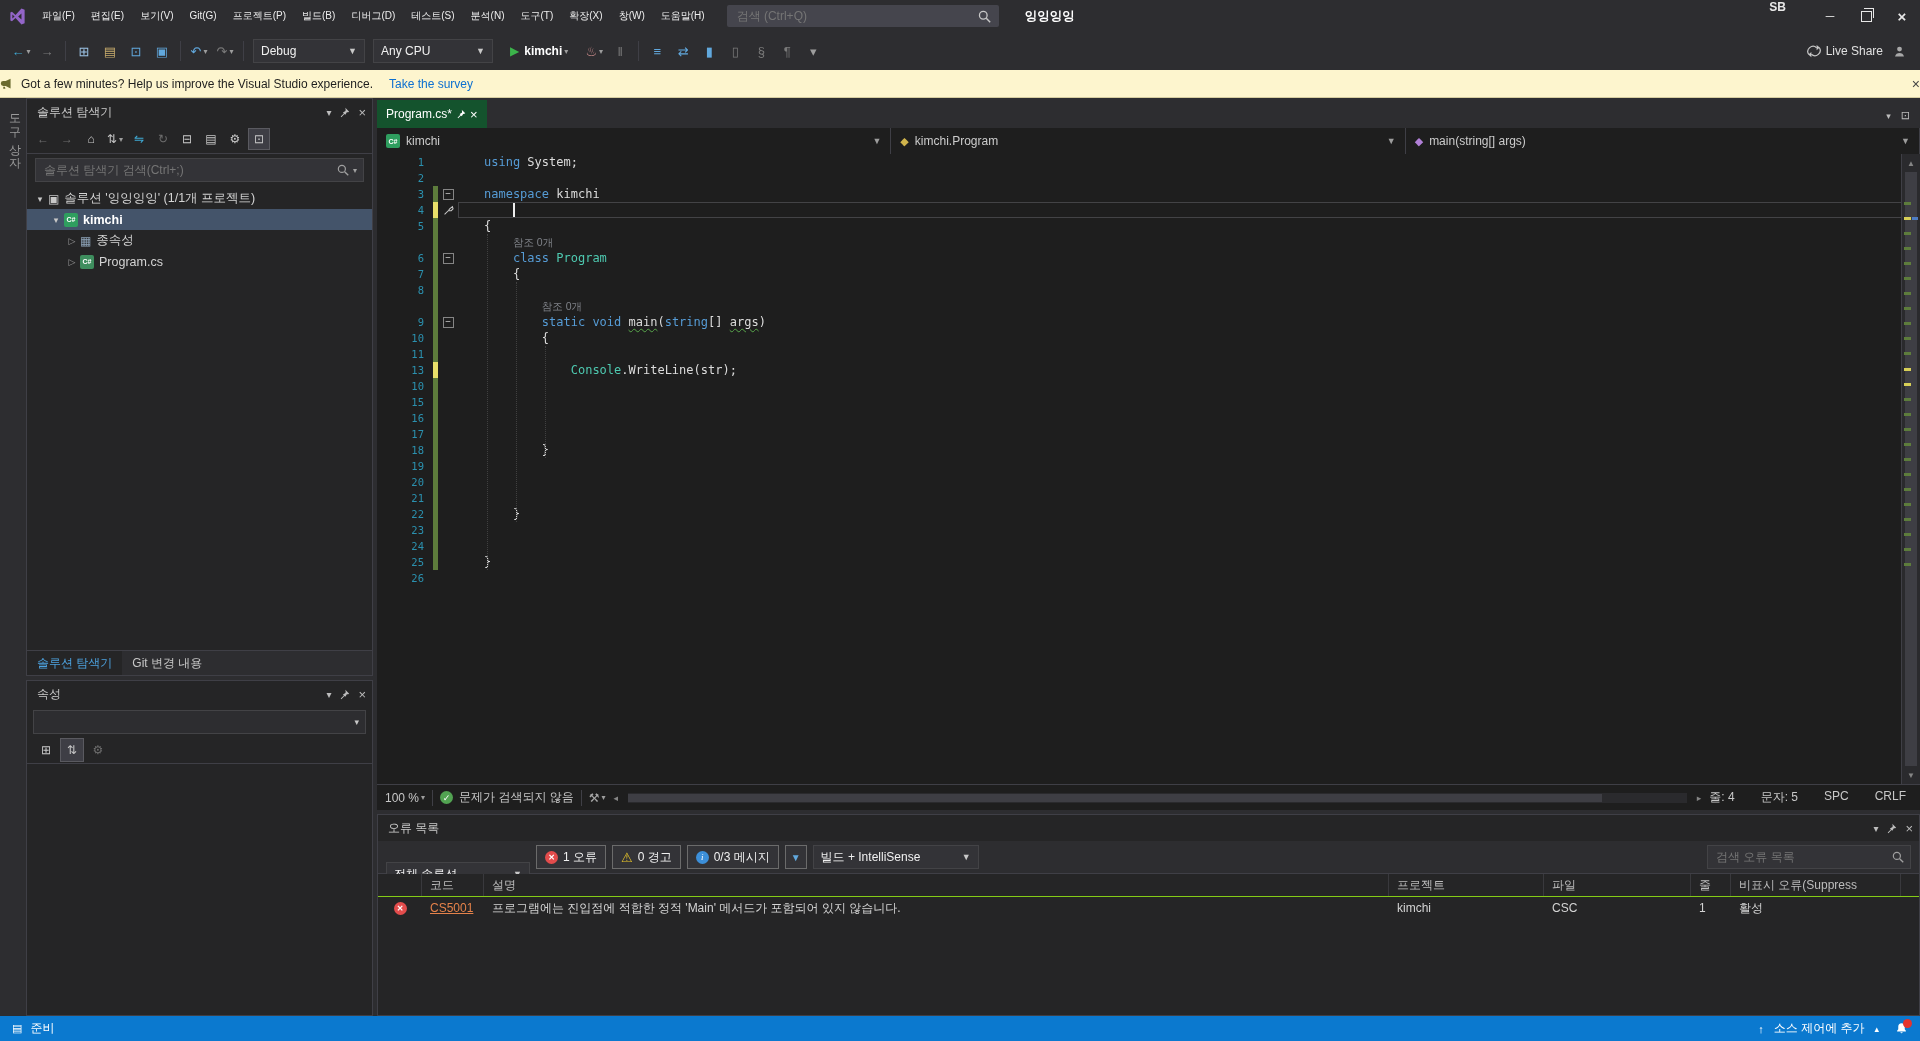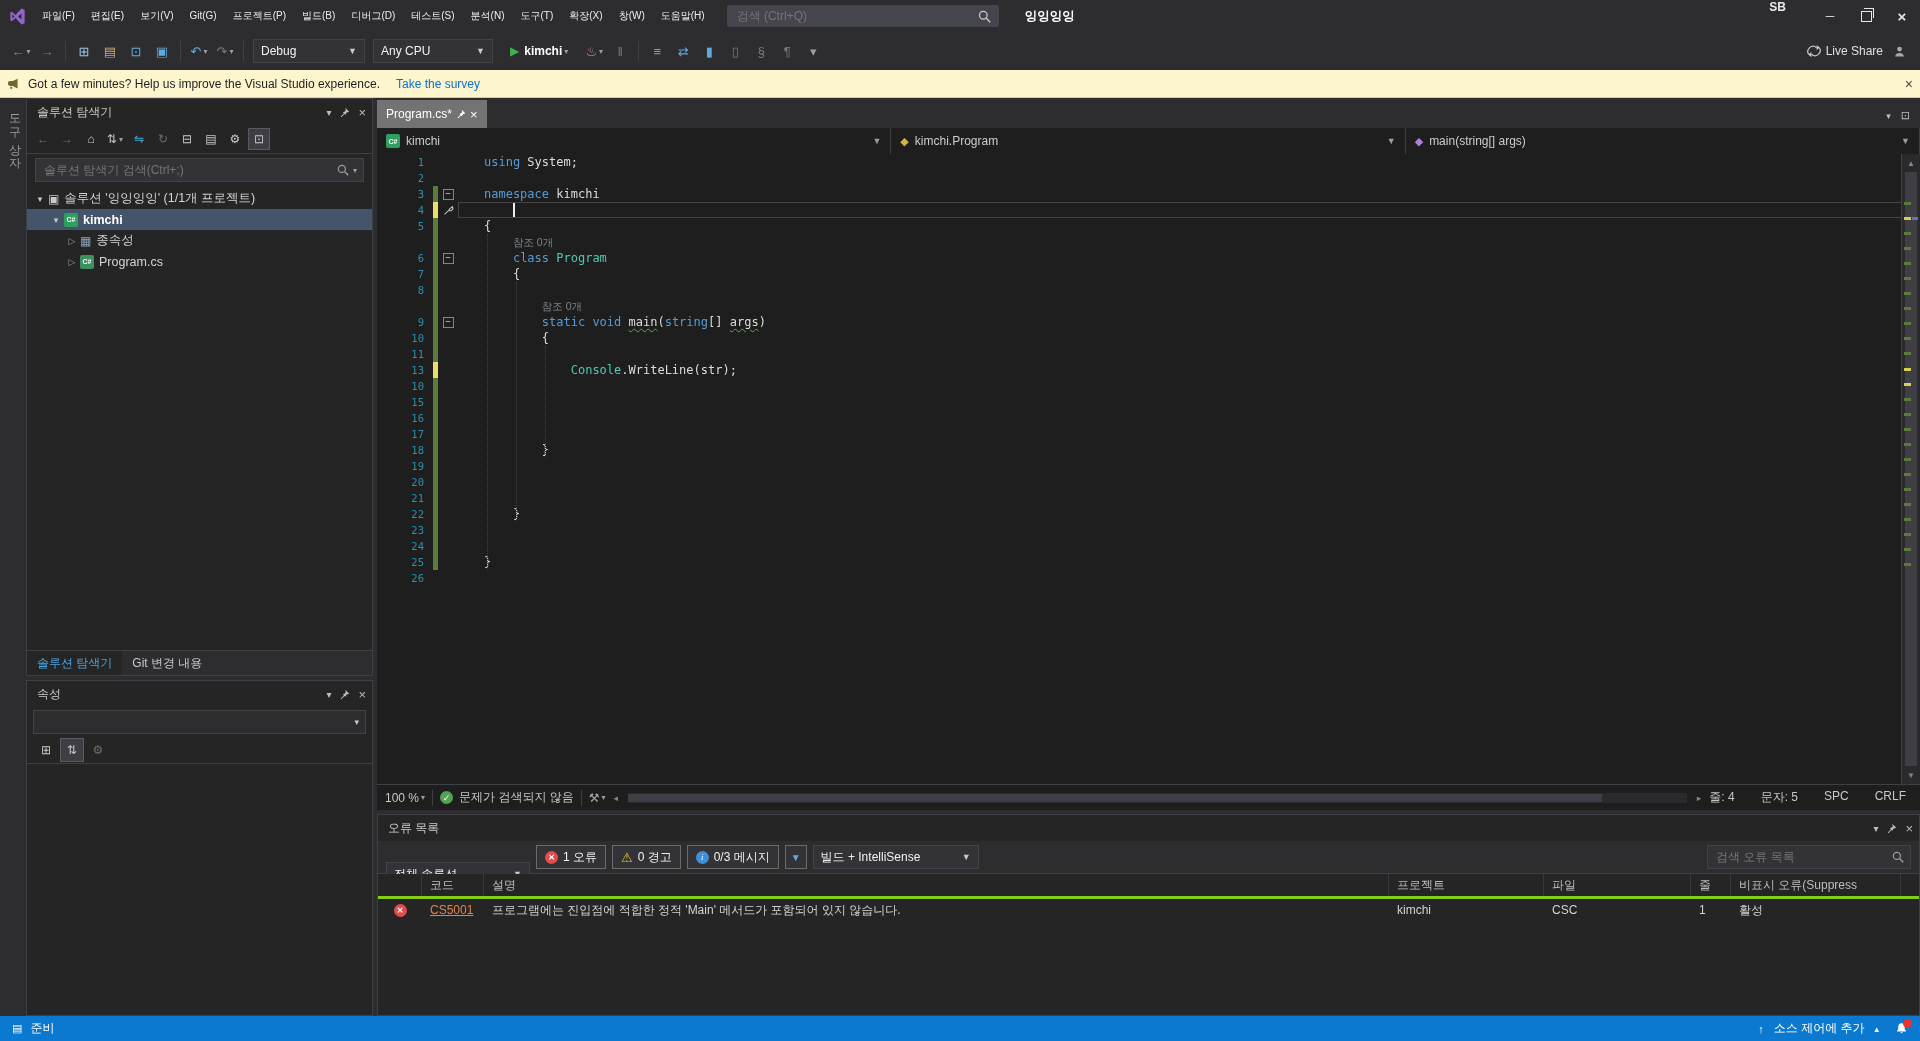--- a/index.html
+++ b/index.html
@@ -33,21 +33,21 @@
   .combo{display:flex;align-items:center;background:#333337;border:1px solid #434346;height:22px;
          padding:0 7px;margin:0 4px;color:#f1f1f1;}
   .combo .arrow{margin-left:auto;padding-left:14px;color:#c8c8c8;font-size:9px;}
   #run-button{display:flex;align-items:center;height:24px;padding:0 7px;margin:0 6px;}
   #run-play{color:#3cb44b;font-size:12px;margin-right:5px;}
   #run-label{color:#ffffff;font-weight:bold;}
   #toolbar-right{margin-left:auto;display:flex;align-items:center;margin-right:14px;color:#c8c8c8;}
   #live-share-label{margin:0 10px 0 5px;color:#e0e0e0;}
   
   #infobar{position:absolute;left:0;top:70px;width:100%;height:28px;background:#fdf5ce;color:#1e1e1e;
-           display:flex;align-items:center;padding:0 7px;box-sizing:border-box;border-bottom:1px solid #d6cda0;}
+           display:flex;align-items:center;padding:0 0;box-sizing:border-box;border-bottom:1px solid #d6cda0;}
   #infobar-link{color:#0b6fd0;margin-left:16px;}
   #infobar-close{margin-left:auto;color:#444444;font-size:14px;}
   
   #main{position:absolute;left:0;top:98px;right:0;bottom:25px;background:#2d2d30;}
   #edge-strip{position:absolute;left:0;top:0;width:26px;height:100%;background:#2d2d30;}
   #edge-tab{writing-mode:vertical-rl;color:#9b9b9b;font-size:12px;margin:8px 0 0 6px;letter-spacing:1px;}
   
   #left-col{position:absolute;left:26px;top:0;width:347px;height:100%;}
   .tool-window{background:#252526;border:1px solid #3f3f46;box-sizing:border-box;}
   #sol-explorer{position:absolute;left:0;top:0;width:100%;height:578px;display:flex;flex-direction:column;}
@@ -71,21 +71,21 @@
   .se-tab{padding:0 10px;display:flex;align-items:center;color:#c8c8c8;font-size:12px;}
   .se-tab.active{background:#252526;color:#4da3e0;}
   #props-panel{position:absolute;left:0;top:582px;width:100%;bottom:0;display:flex;flex-direction:column;}
   #props-combo{height:22px;margin:3px 6px;background:#2d2d30;border:1px solid #434346;display:flex;align-items:center;
                padding:0 6px;color:#c8c8c8;}
   #props-combo .arrow{margin-left:auto;font-size:9px;color:#c8c8c8;}
   #props-toolbar{height:26px;display:flex;align-items:center;padding:0 6px;border-bottom:1px solid #3f3f46;}
   
   #editor-col{position:absolute;left:377px;right:0;top:0;height:100%;}
   #tabbar{position:absolute;left:0;top:0;right:0;height:30px;background:#2d2d30;display:flex;align-items:flex-end;}
-  #doc-tab{height:28px;background:#737373;color:#ffffff;display:flex;align-items:center;padding:0 9px;gap:4px;}
+  #doc-tab{height:28px;background:#14532d;color:#ffffff;display:flex;align-items:center;padding:0 9px;gap:4px;}
   #tabbar-right{margin-left:auto;display:flex;align-items:center;gap:10px;color:#bdbdbd;padding:0 10px 6px 0;}
   #breadcrumb{position:absolute;left:0;top:30px;right:0;height:26px;background:#1e1e1e;
               border-bottom:1px solid #3f3f46;display:flex;}
   .crumb{flex:1;display:flex;align-items:center;padding:0 9px;border-right:1px solid #3f3f46;color:#cccccc;}
   .crumb .arrow{margin-left:auto;font-size:9px;color:#9d9d9d;}
   .crumb .c-icon{margin-right:6px;font-size:11px;display:inline-flex;}
   #code-area{position:absolute;left:0;top:56px;right:0;height:630px;background:#1e1e1e;}
   #code-scroll{position:absolute;left:0;top:0;right:18px;bottom:0;overflow:hidden;
                font-family:"DejaVu Sans Mono",monospace;font-size:12px;}
   .code-row{display:flex;height:16px;line-height:16px;white-space:pre;}
@@ -134,21 +134,21 @@
             padding:0 7px;color:#f1f1f1;min-width:120px;}
   .el-combo .arrow{margin-left:auto;padding-left:12px;font-size:9px;color:#c8c8c8;}
   .toggle-btn{display:flex;align-items:center;gap:5px;height:22px;background:#333337;border:1px solid #6b6b6b;
               padding:0 8px;color:#f1f1f1;}
   .sev-error{width:13px;height:13px;border-radius:50%;background:#e34c4c;color:#ffffff;font-size:8px;
              display:inline-flex;align-items:center;justify-content:center;font-weight:bold;}
   .sev-warn{color:#e9c62a;font-size:13px;line-height:13px;}
   .sev-info{width:13px;height:13px;border-radius:50%;background:#3c8fd9;color:#ffffff;font-size:9px;font-style:italic;
             display:inline-flex;align-items:center;justify-content:center;font-family:"Liberation Serif",serif;}
   #el-search{margin-left:auto;width:190px;}
-  #el-grid-header{height:22px;display:flex;border-bottom:3px solid #84cc16;background:#252526;color:#bdbdbd;}
+  #el-grid-header{height:22px;display:flex;border-bottom:1px solid #84cc16;background:#252526;color:#bdbdbd;}
   .el-hcell{display:flex;align-items:center;padding:0 8px;border-right:1px solid #39393d;box-sizing:border-box;
             overflow:hidden;white-space:nowrap;}
   .el-row{height:22px;display:flex;color:#d4d4d4;}
   .el-cell{display:flex;align-items:center;padding:0 8px;box-sizing:border-box;overflow:hidden;white-space:nowrap;}
   .code-link{color:#e5824a;text-decoration:underline;}
   
   #statusbar{position:absolute;left:0;bottom:0;width:100%;height:25px;background:#0b79cf;color:#ffffff;
              display:flex;align-items:center;padding:0 12px;box-sizing:border-box;}
   #statusbar .right{margin-left:auto;display:flex;align-items:center;gap:10px;}
   #bell-wrap{position:relative;display:inline-flex;margin-left:6px;}

